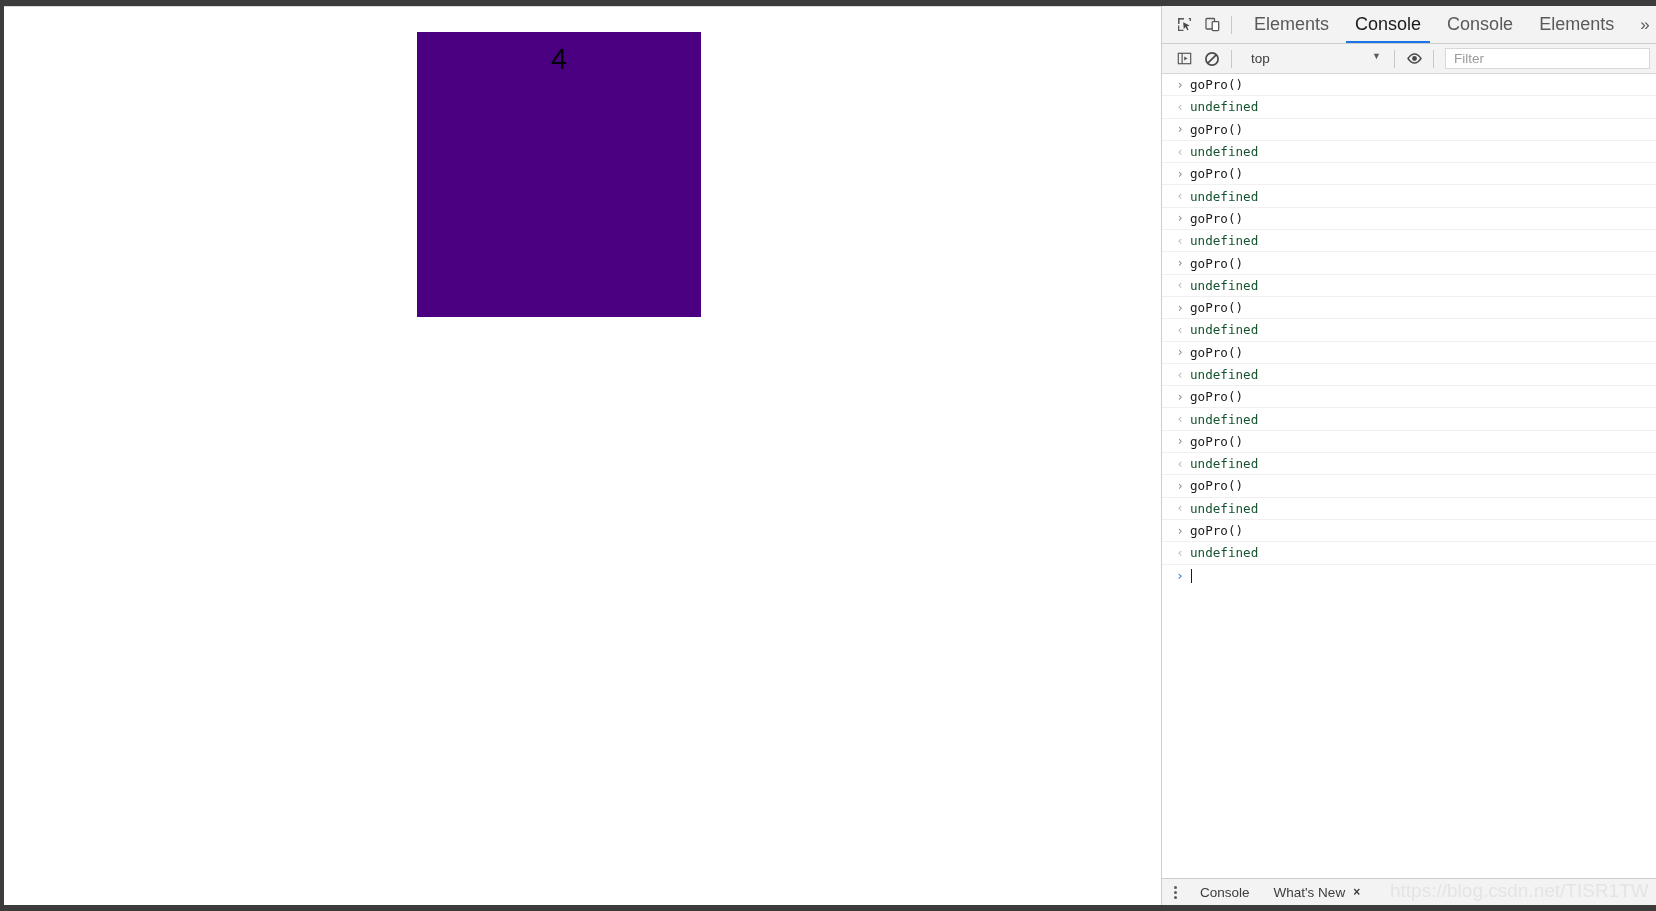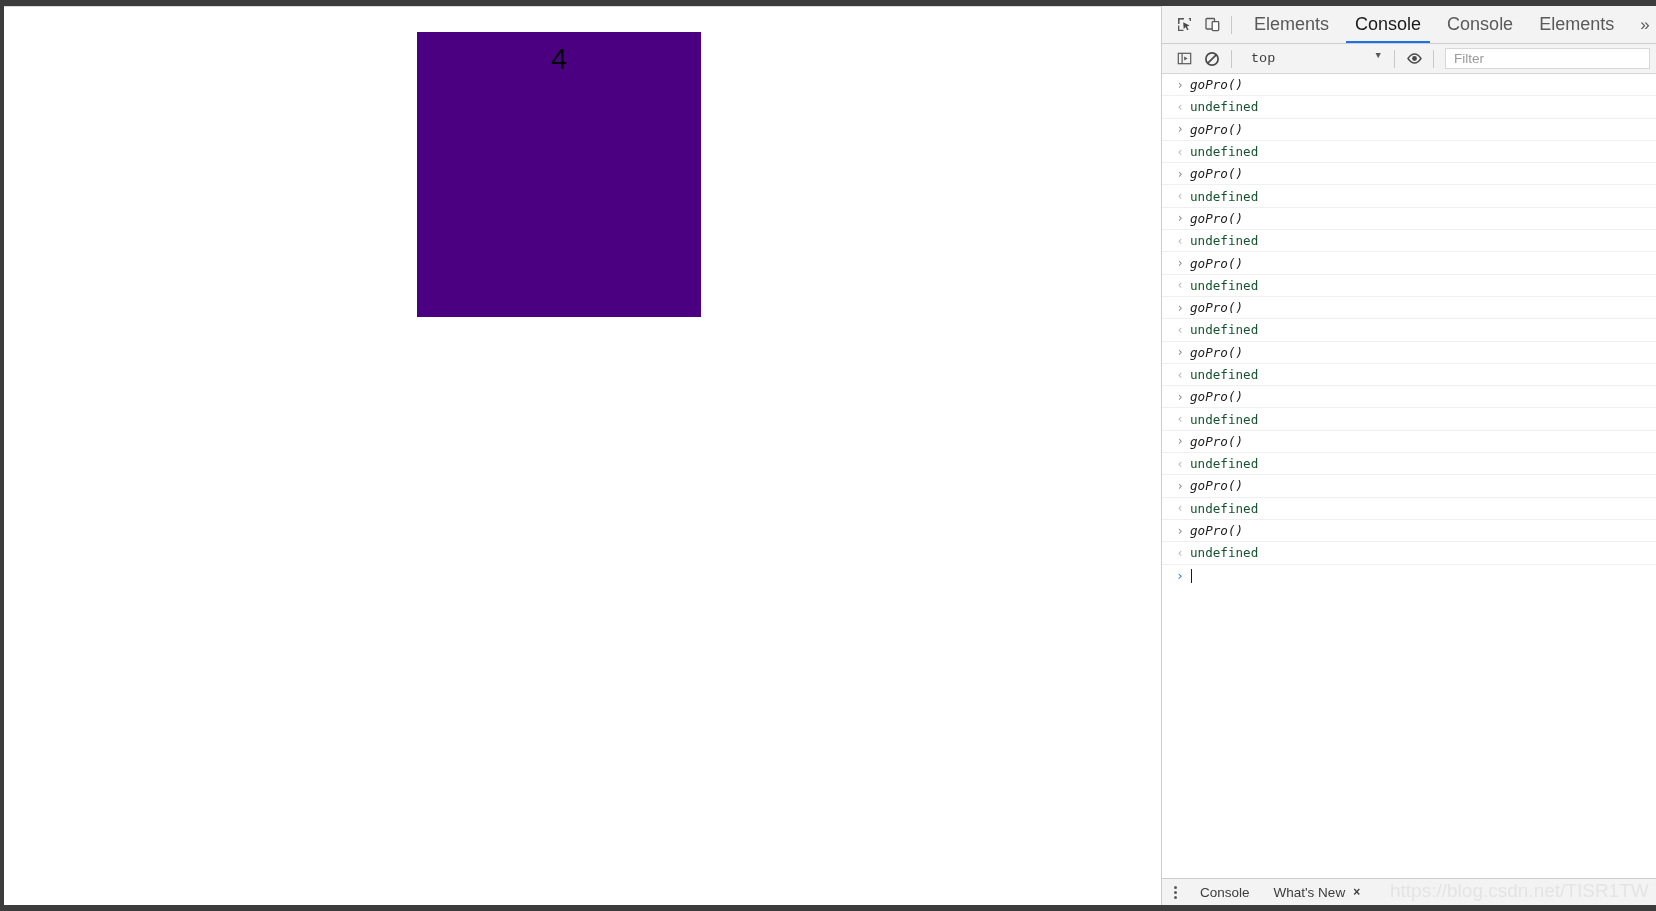--- a/index.html
+++ b/index.html
@@ -175,21 +175,20 @@
     display: flex;
     align-items: flex-start;
     flex: 0 0 auto;
     width: 152px;
     padding-left: 14px;
     box-sizing: border-box;
     font-size: 13.5px;
     color: #3c3c3c;
     cursor: pointer;
     position: relative;
-    font-family: Liberation Mono, monospace;
   }
   #context-caret {
     position: absolute;
     right: 8px;
     font-size: 9px;
     color: #5a5a5a;
   }
   #filter-input {
     flex: 1;
     height: 21px;
@@ -224,21 +223,21 @@
   }
   .console-row .marker {
     width: 20px;
     flex: 0 0 20px;
     text-align: center;
     font-size: 12px;
     line-height: 1;
   }
   .console-row.input .marker { color: #878787; }
   .console-row.output .marker { color: #b5b5b5; }
-  .console-row.input .text { color: #1b1b1b; font-style: italic; }
+  .console-row.input .text { color: #1b1b1b; }
   .console-row.output .text { color: #14532d; }
   .console-row.prompt .marker { color: #2a7ae2; font-size: 13px; }
   .console-row.prompt { border-bottom: none; }
   #caret-bar {
     display: inline-block;
     width: 1px;
     height: 14px;
     background: #1b1b1b;
     margin-left: 1px;
     vertical-align: middle;

